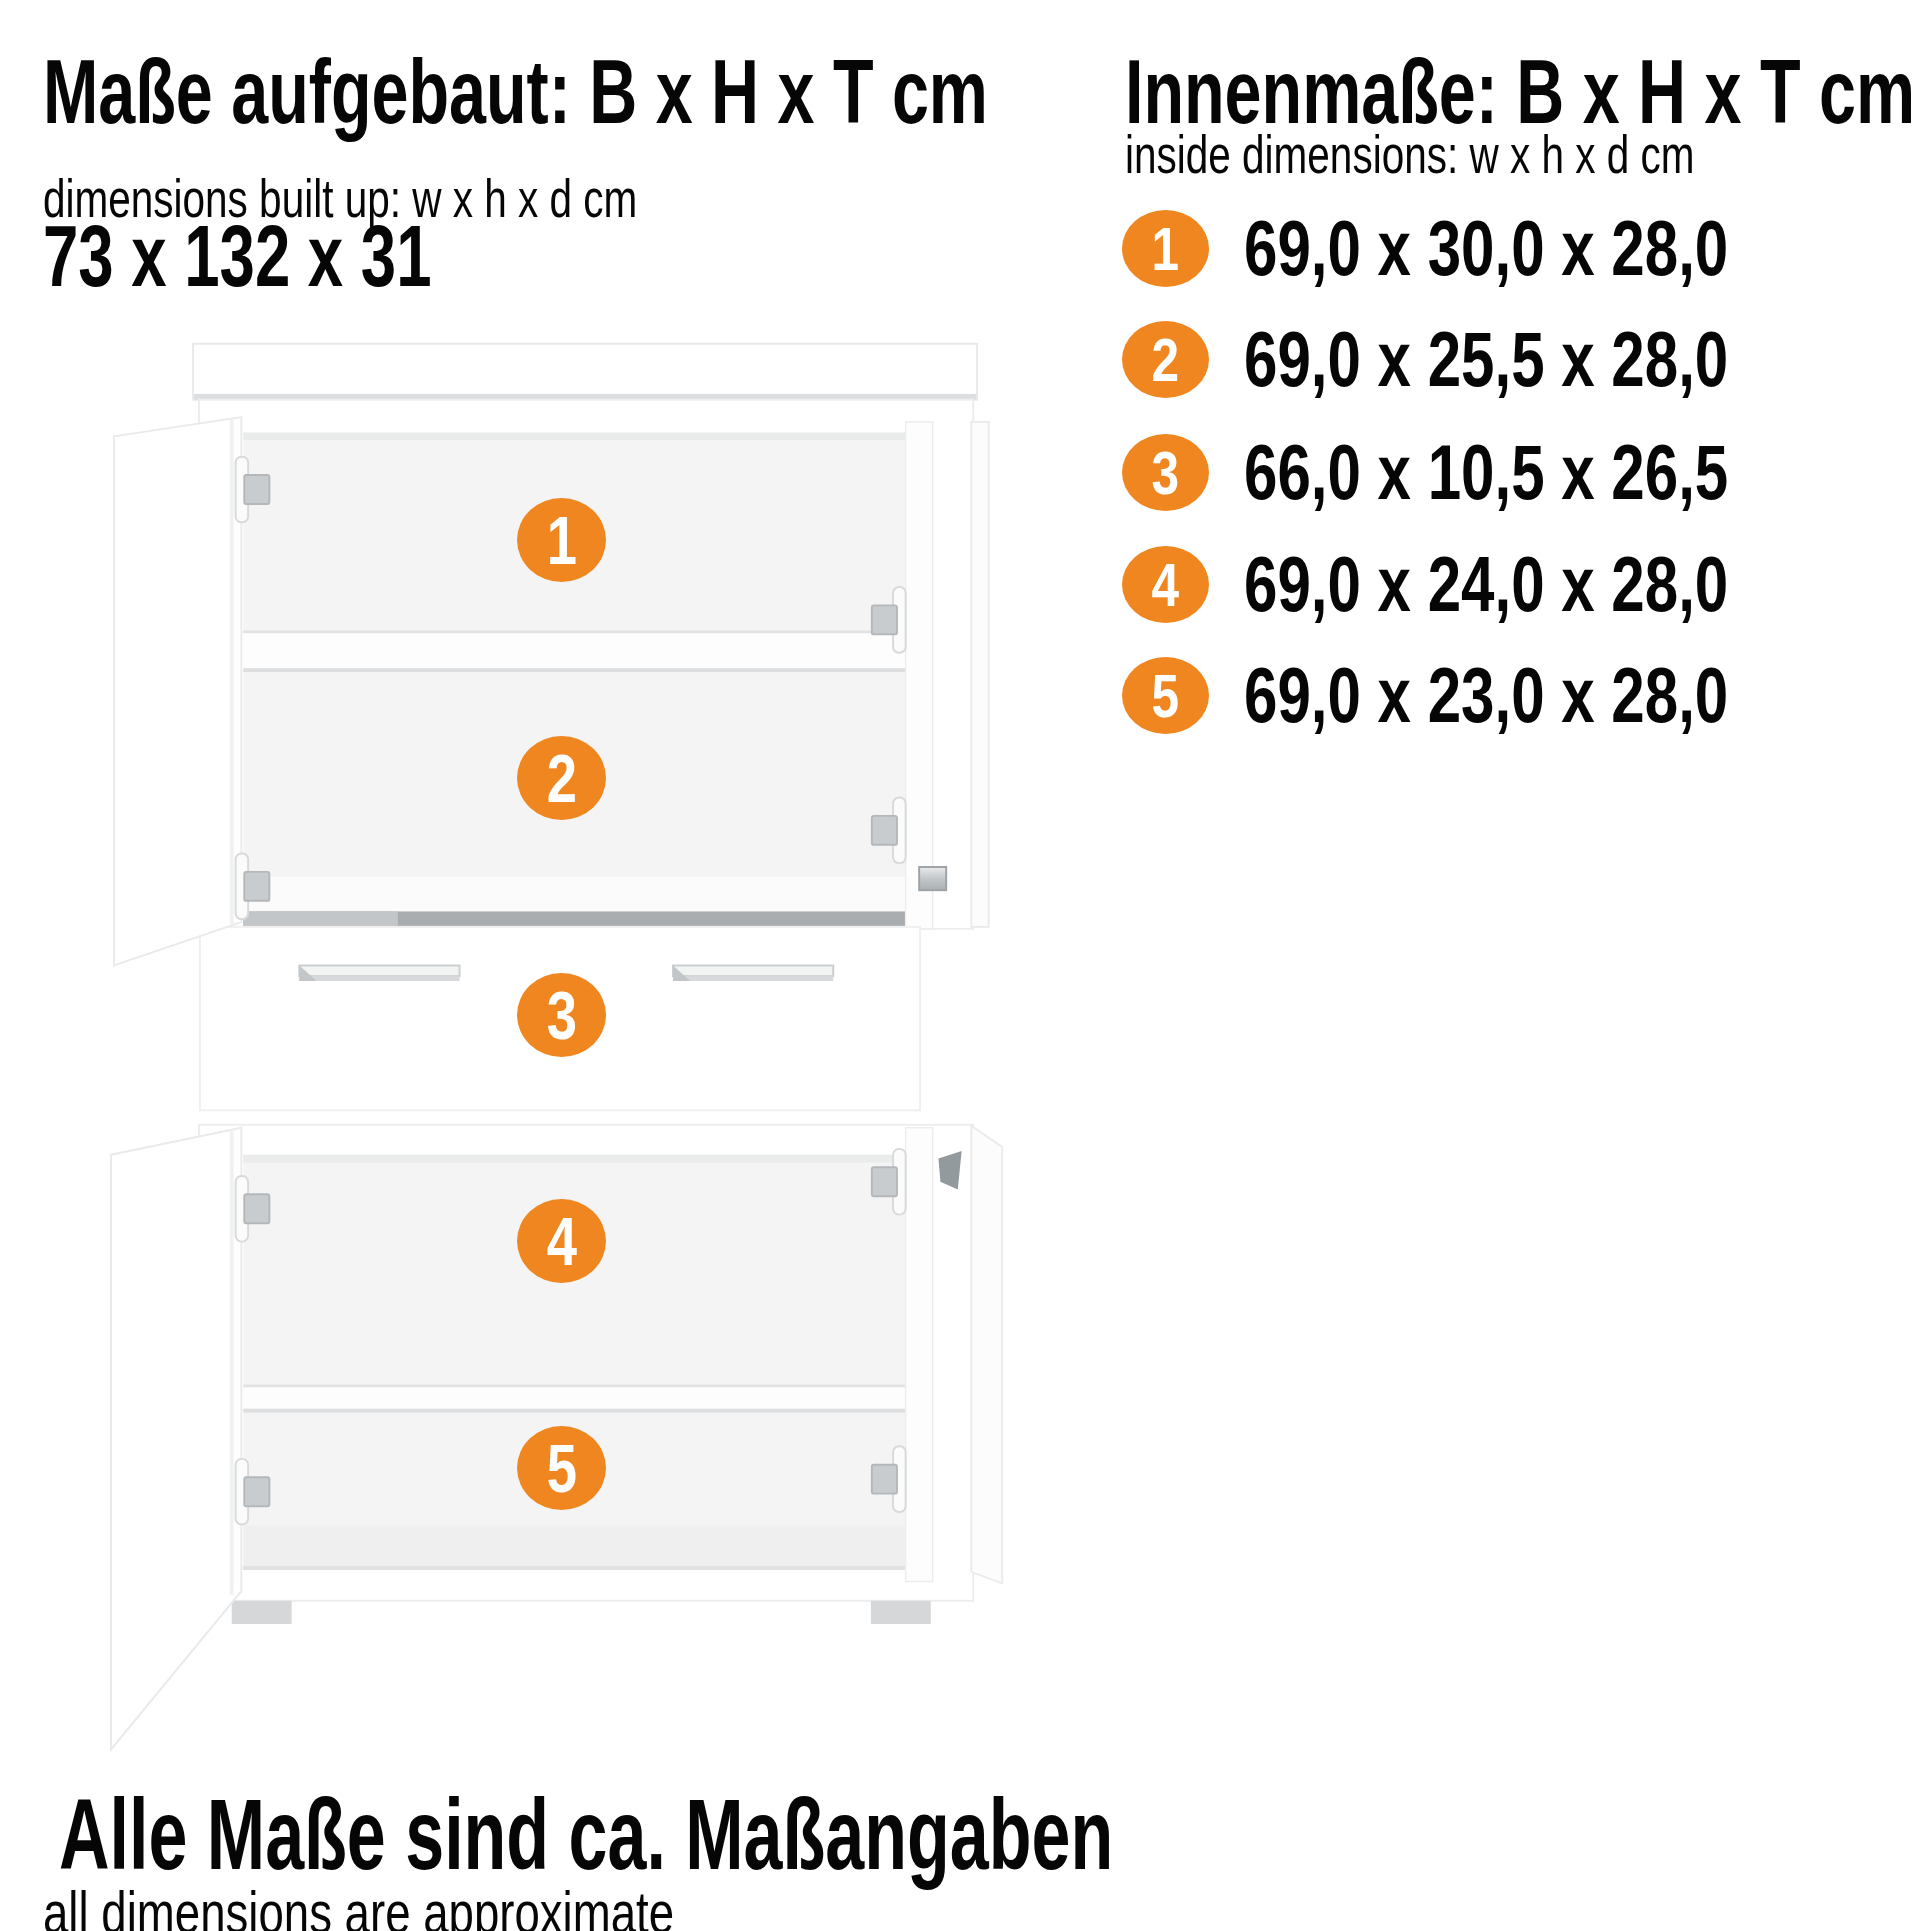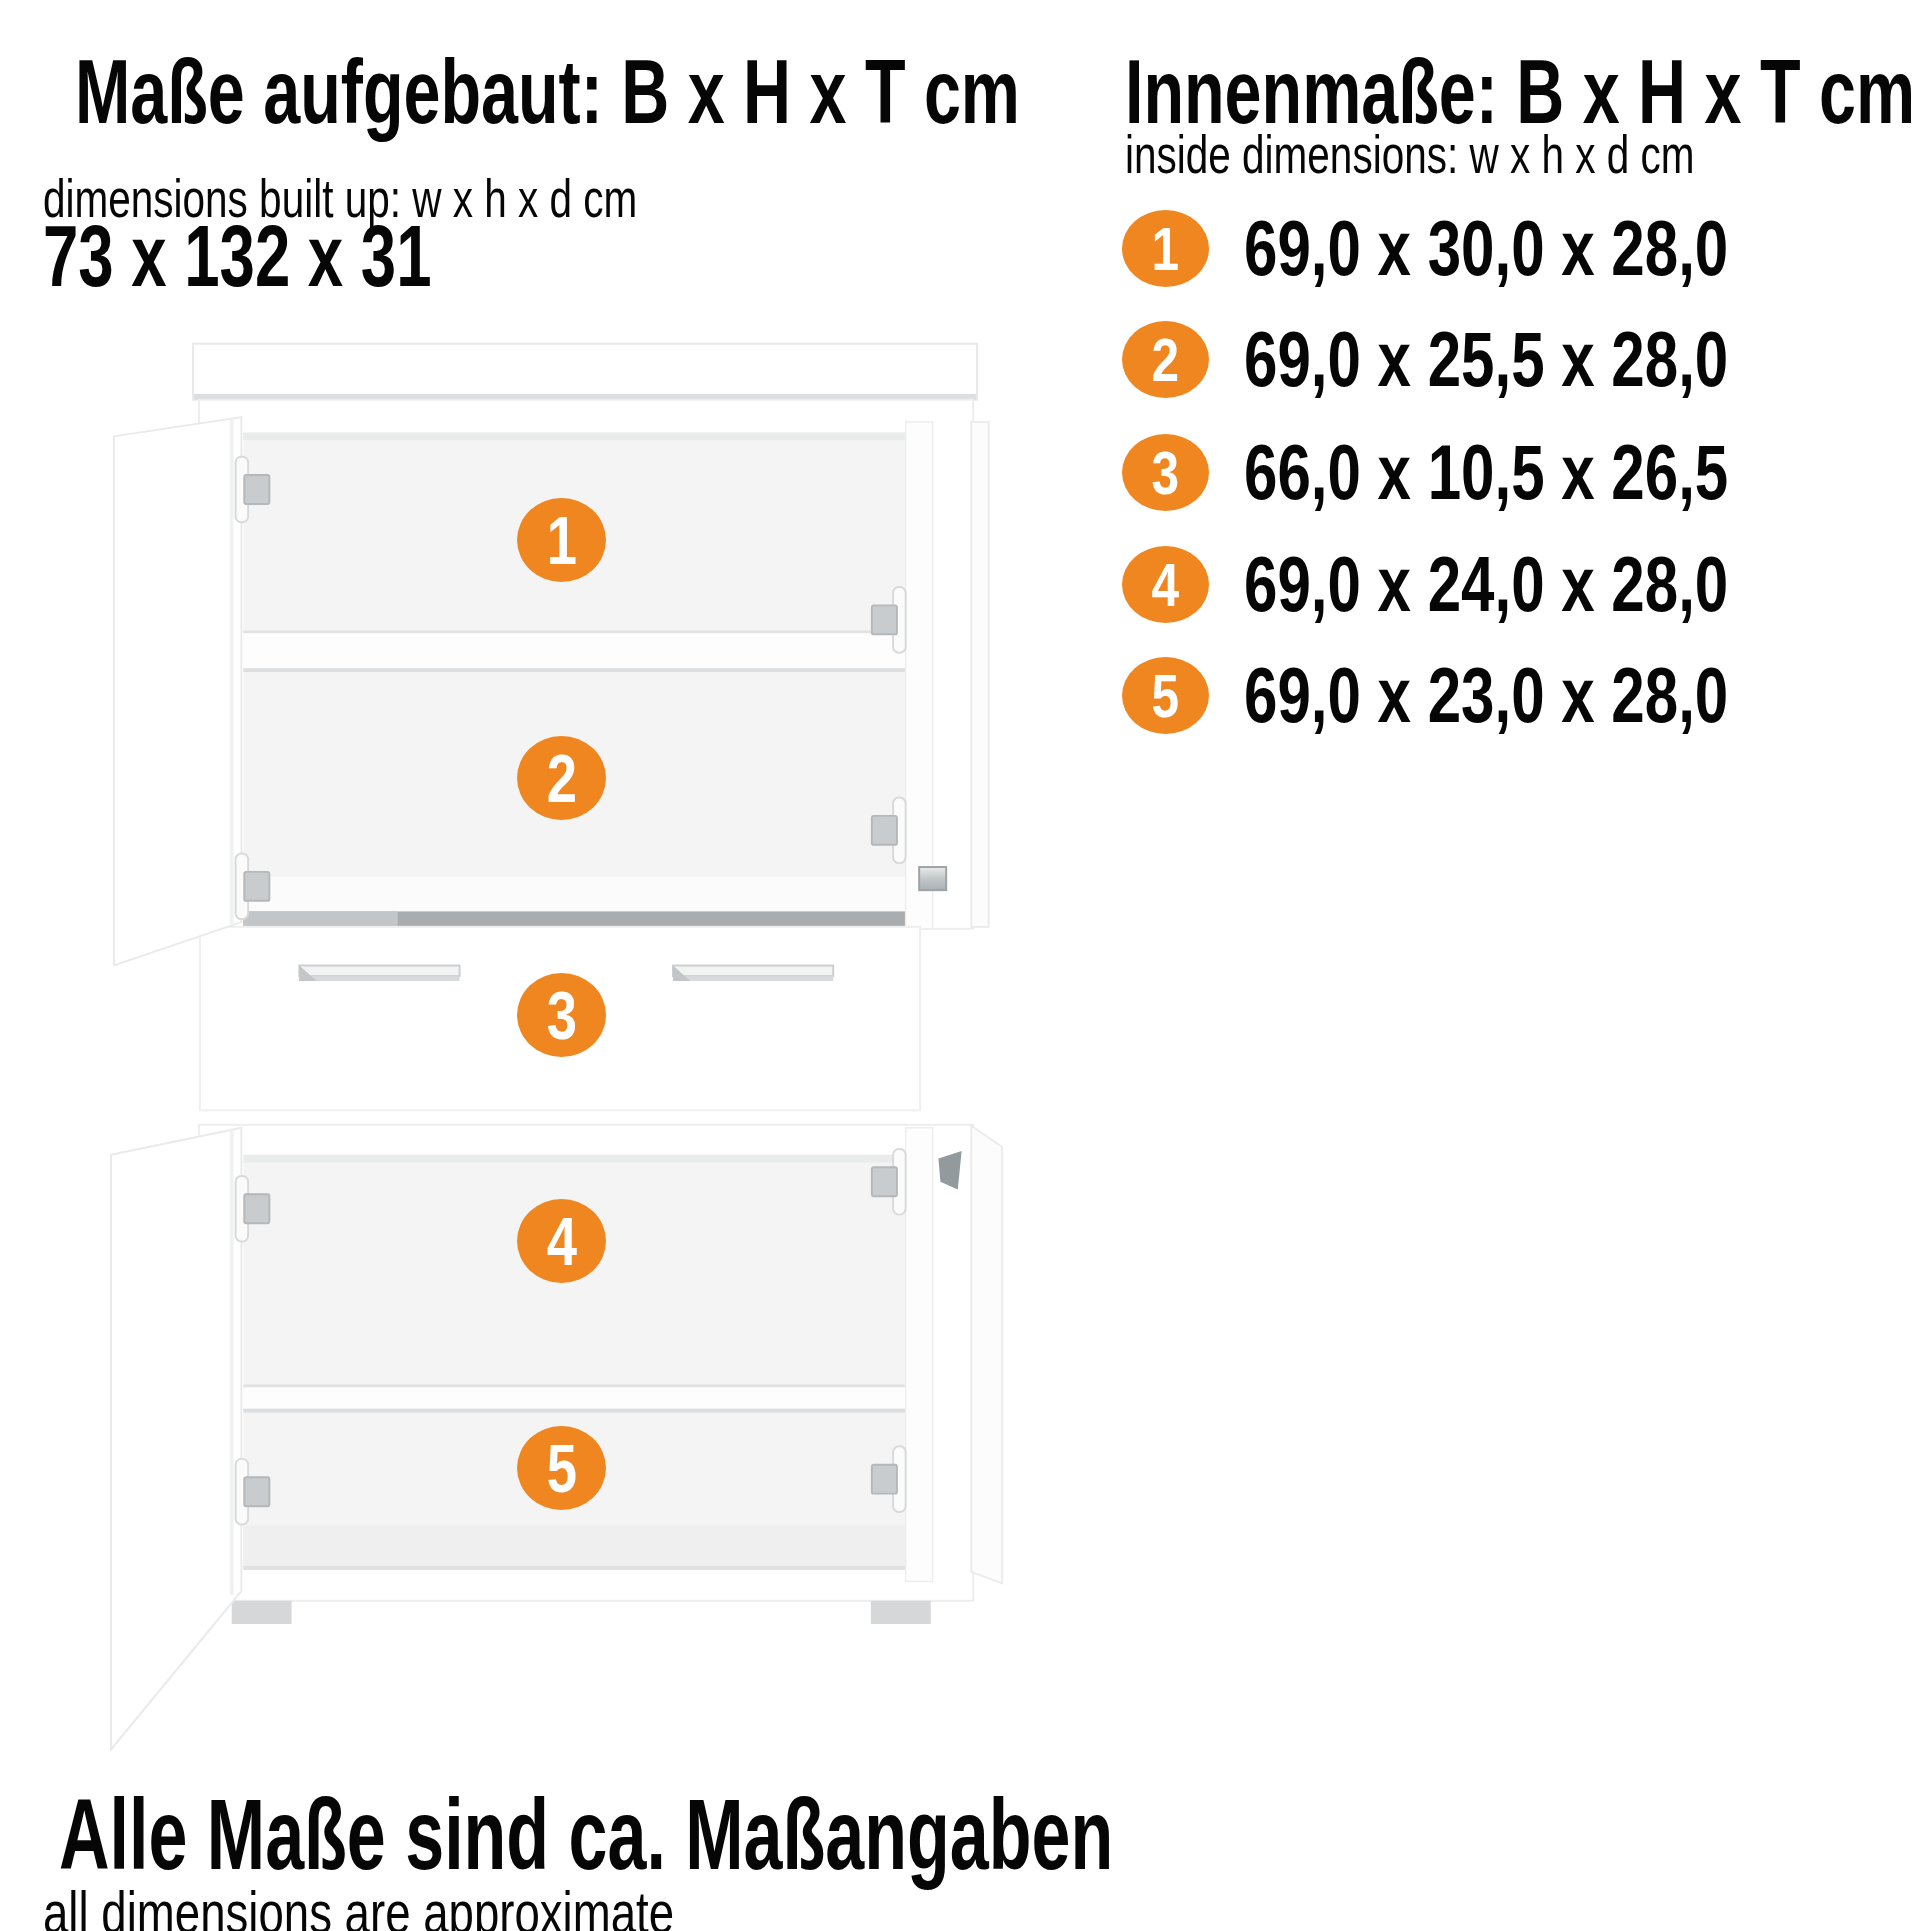--- a/index.html
+++ b/index.html
@@ -134,21 +134,21 @@
 <div class="badge diagram-badge abs" style="left:517px;top:973px;">
     <span>3</span>
   </div>
 <div class="badge diagram-badge abs" style="left:517px;top:1199px;">
     <span>4</span>
   </div>
 <div class="badge diagram-badge abs" style="left:517px;top:1426px;">
     <span>5</span>
   </div>
 
-<div class="abs" style="left:43px;top:46px;margin-left:32px;">
+<div class="abs" style="left:43px;top:46px;">
   <div class="cond t-title">Maße aufgebaut: B x H x T cm</div>
 </div>
 <div class="abs" style="left:43px;top:127px;margin-top:44px;">
   <div class="cond t-sub">dimensions built up: w x h x d cm</div>
 </div>
 <div class="abs" style="left:43px;top:212px;">
   <div class="cond t-value">73 x 132 x 31</div>
 </div>
 
 <div class="abs" style="left:1125px;top:46px;">

